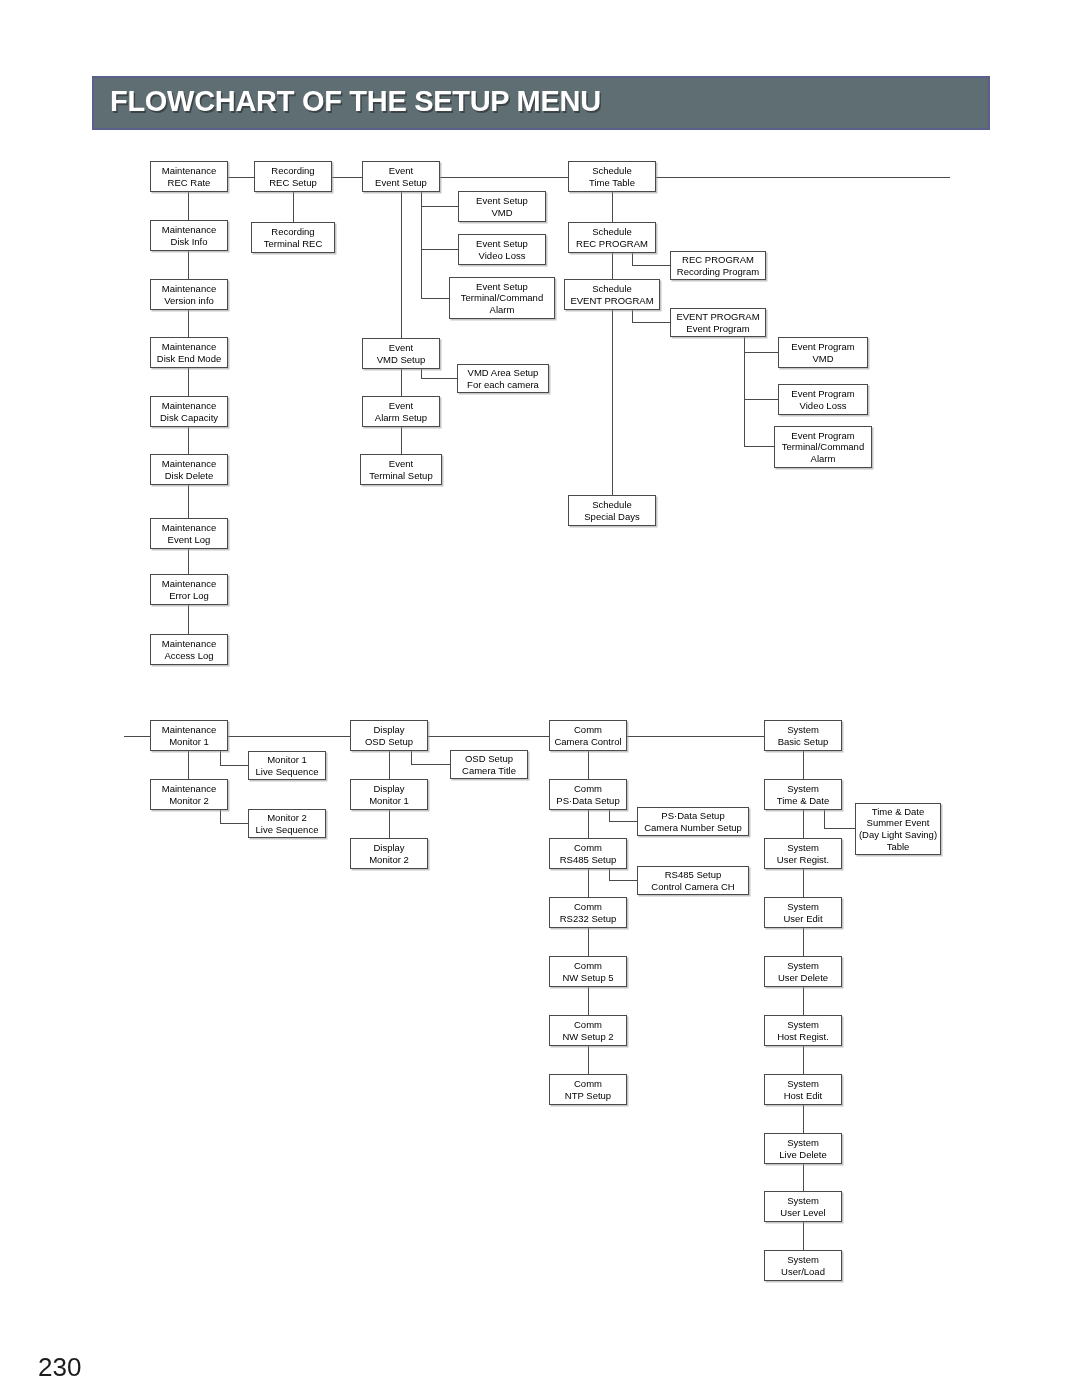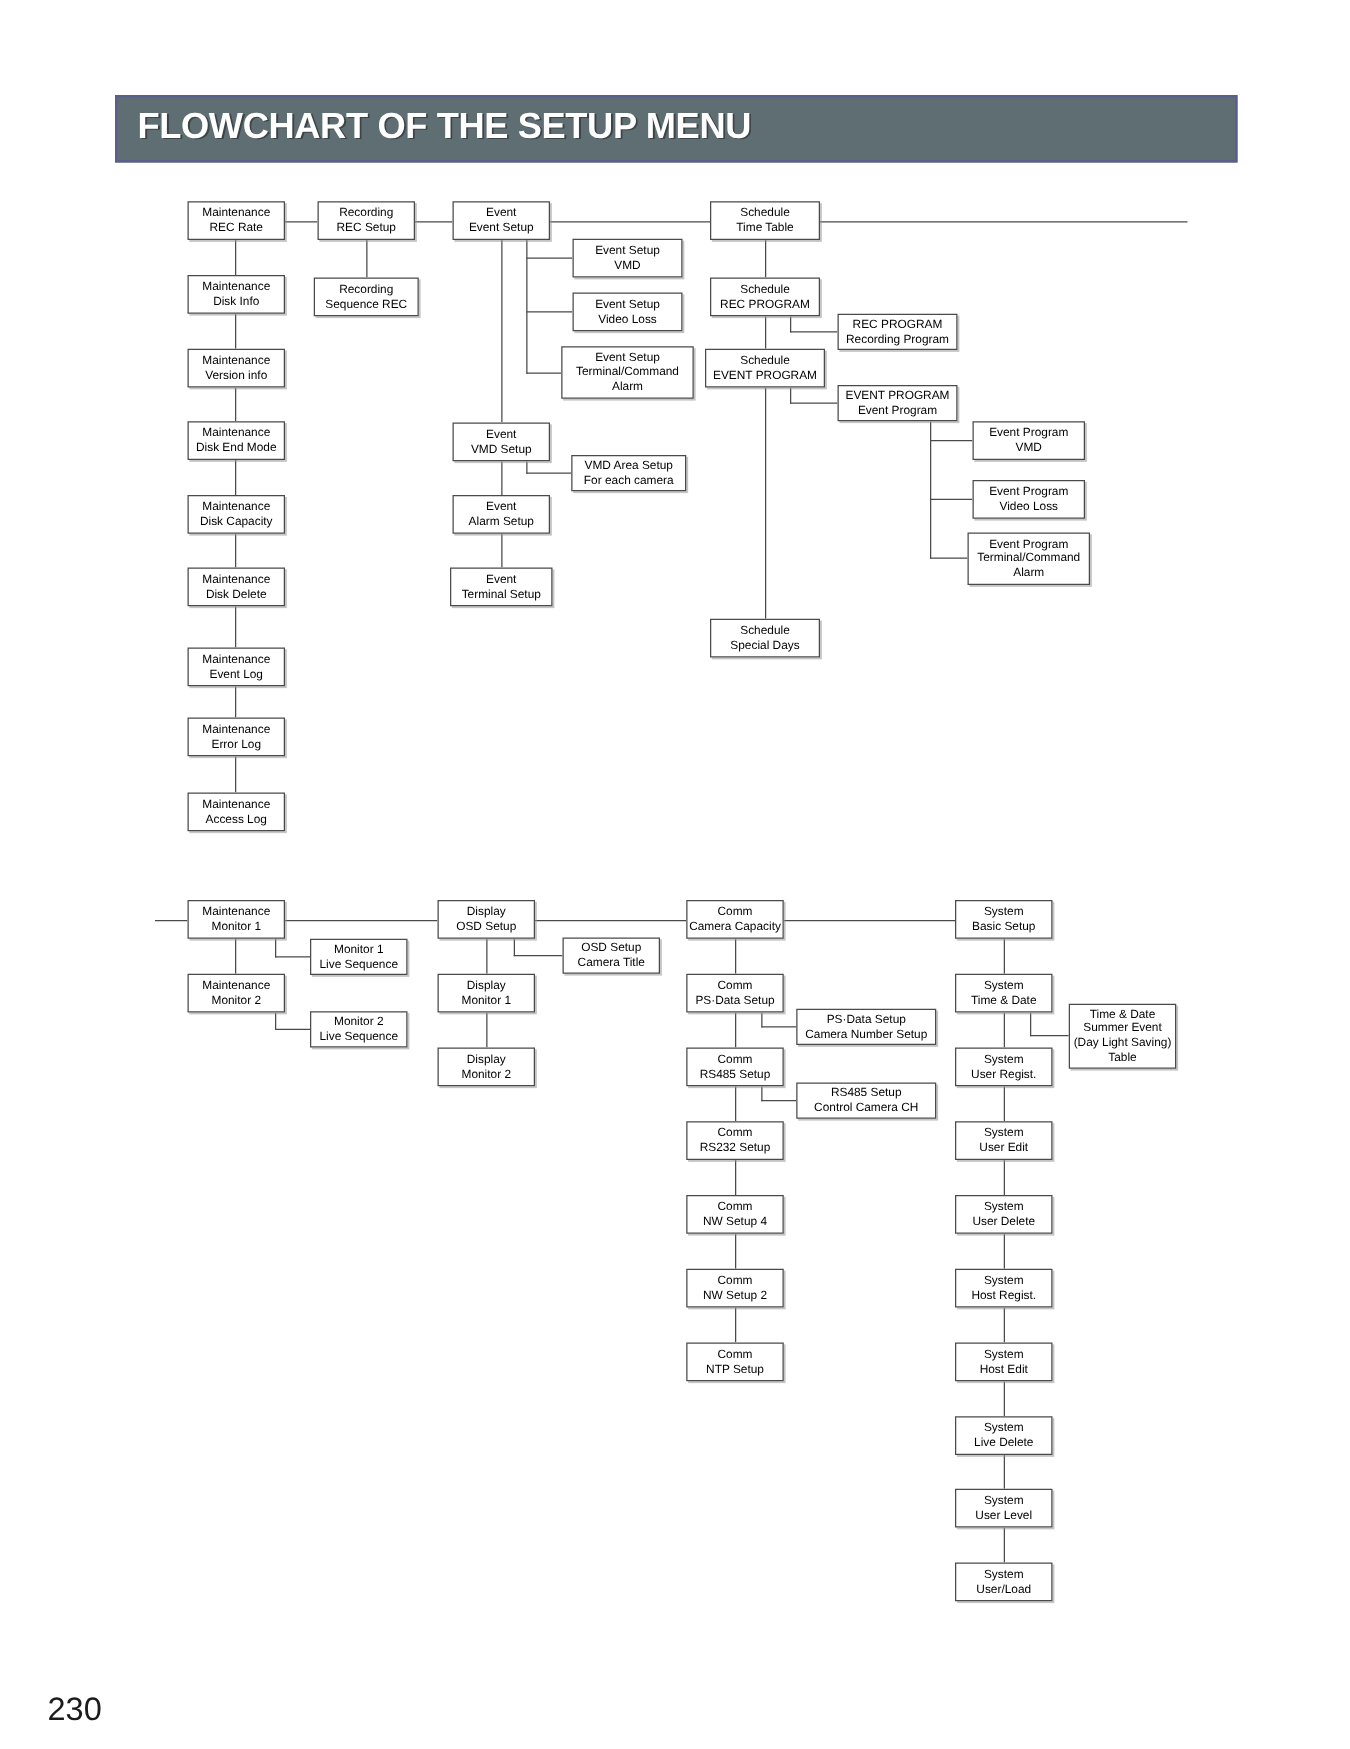--- a/index.html
+++ b/index.html
@@ -106,21 +106,21 @@
     <span class="ln">Maintenance</span>
     <span class="ln">Access Log</span>
   </div>
 
   <div class="box" style="left:254px;top:145px;width:78px;height:31px;">
     <span class="ln">Recording</span>
     <span class="ln">REC Setup</span>
   </div>
   <div class="box" style="left:251px;top:206px;width:84px;height:31px;">
     <span class="ln">Recording</span>
-    <span class="ln">Sequence REC</span>
+    <span class="ln">Terminal REC</span>
   </div>
 
   <div class="box" style="left:362px;top:145px;width:78px;height:31px;">
     <span class="ln">Event</span>
     <span class="ln">Event Setup</span>
   </div>
   <div class="box" style="left:362px;top:322px;width:78px;height:31px;">
     <span class="ln">Event</span>
     <span class="ln">VMD Setup</span>
   </div>
@@ -268,37 +268,37 @@
     <span class="ln">Monitor 2</span>
   </div>
 
   <div class="box" style="left:450px;top:734px;width:78px;height:29px;">
     <span class="ln">OSD Setup</span>
     <span class="ln">Camera Title</span>
   </div>
 
   <div class="box" style="left:549px;top:704px;width:78px;height:31px;">
     <span class="ln">Comm</span>
-    <span class="ln">Camera Capacity</span>
+    <span class="ln">Camera Control</span>
   </div>
   <div class="box" style="left:549px;top:763px;width:78px;height:31px;">
     <span class="ln">Comm</span>
     <span class="ln">PS·Data Setup</span>
   </div>
   <div class="box" style="left:549px;top:822px;width:78px;height:31px;">
     <span class="ln">Comm</span>
     <span class="ln">RS485 Setup</span>
   </div>
   <div class="box" style="left:549px;top:881px;width:78px;height:31px;">
     <span class="ln">Comm</span>
     <span class="ln">RS232 Setup</span>
   </div>
   <div class="box" style="left:549px;top:940px;width:78px;height:31px;">
     <span class="ln">Comm</span>
-    <span class="ln">NW Setup 4</span>
+    <span class="ln">NW Setup 5</span>
   </div>
   <div class="box" style="left:549px;top:999px;width:78px;height:31px;">
     <span class="ln">Comm</span>
     <span class="ln">NW Setup 2</span>
   </div>
   <div class="box" style="left:549px;top:1058px;width:78px;height:31px;">
     <span class="ln">Comm</span>
     <span class="ln">NTP Setup</span>
   </div>
 

